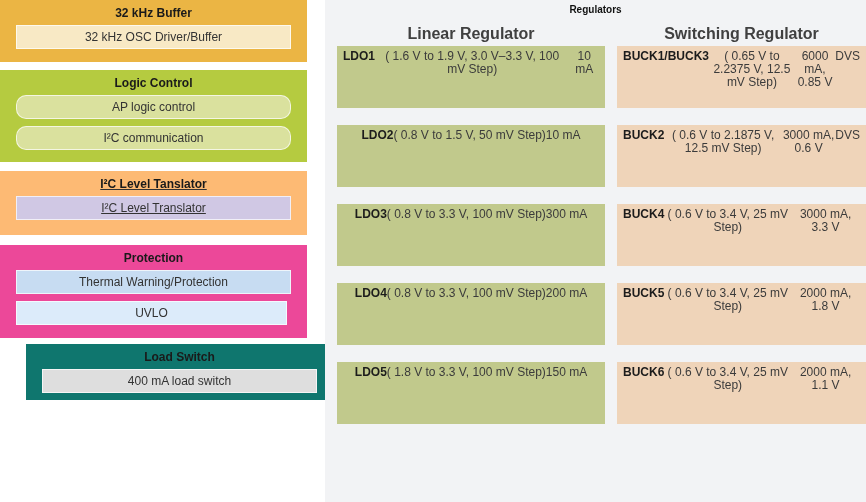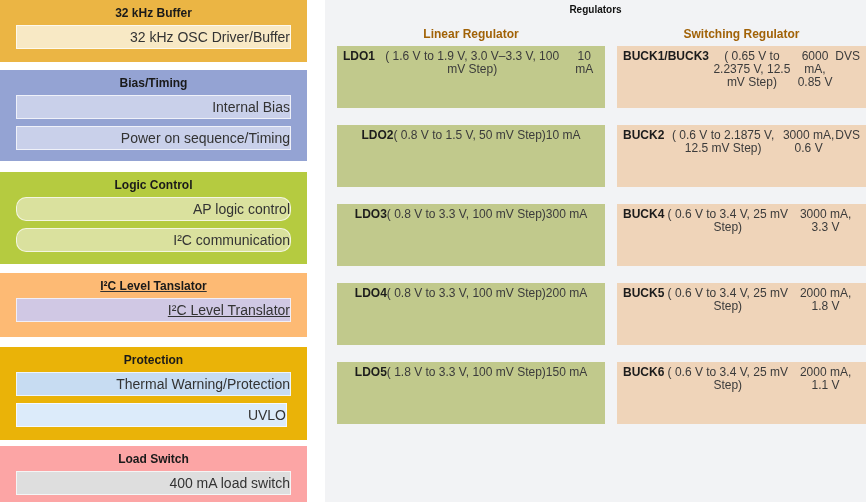--- a/index.html
+++ b/index.html
@@ -9,53 +9,53 @@
   }
   
   .left-col { position:absolute; left:0; top:0; width:307px; }
   .block { width:307px; box-sizing:border-box; }
   .block-title {
     text-align:center; font-weight:bold; font-size:12px; line-height:14px;
     padding-top:6px; margin-bottom:5px; color:#1a1a1a;
   }
   .block-item {
     margin:0 16px; height:24px; line-height:22px; box-sizing:border-box;
-    text-align:right; font-size:14px; color:#333;
+    text-align:center; font-size:12px; color:#333;
     border:1px solid rgba(255,255,255,0.7);
   }
   .block-item + .block-item, .split-row { margin-top:7px; }
   .split-row { display:flex; gap:8px; margin-left:16px; margin-right:20px; }
   .split-row .block-item { flex:1; margin:0; }
 
   .b-buffer     { height:62px; margin-bottom:8px;  background:#EBB544; }
   .b-buffer .block-item     { background:#F8E9C5; }
   .b-bias       { height:91px; margin-bottom:11px; background:#94A3D3; }
   .b-bias .block-item       { background:#C9D0EA; }
   .b-logic      { height:92px; margin-bottom:9px;  background:#B5CB40; }
   .b-logic .block-item      { background:#DAE19E;border-radius:10px; }
   .b-i2c        { height:64px; margin-bottom:10px; background:#fdba74;text-decoration:underline; }
   .b-i2c .block-item        { background:#D0C8E4; }
-  .b-protection { height:93px; margin-bottom:6px;  background:#eab308; }
+  .b-protection { height:93px; margin-bottom:6px;  background:#ec4899; }
   .b-protection .block-item { background:#C7DCF2; }
   .b-protection .item-uvlo  { background:#DCEBFA; }
-  .b-load       { height:56px; background:#fca5a5; }
+  .b-load       { height:56px; background:#0f766e;margin-left:26px; }
   .b-load .block-item       { background:#DEDEDE; }
 
   
   .panel {
     position:absolute; left:325px; top:0; width:541px; height:502px;
     background:#F2F3F5; overflow:hidden;
   }
   .panel-title {
     position:absolute; top:3px; left:0; width:100%; text-align:center;
     font-weight:bold; font-size:10px; line-height:14px; color:#111;
   }
   .col-headers { position:absolute; top:27px; left:12px; display:flex; gap:12px; }
   .col-header {
-    text-align:center; font-weight:bold; font-size:12px; line-height:14px; color:#a16207;
+    text-align:center; font-weight:bold; font-size:16px; line-height:14px; color:#404040;
   }
   .col-header.linear { width:268px; }
   .col-header.switching { width:249px; }
 
   .reg-grid {
     position:absolute; top:46px; left:12px;
     display:grid; grid-template-columns:268px 249px;
     column-gap:12px; row-gap:17px; align-items:start;
   }
   .reg-block {
@@ -72,25 +72,20 @@
 
 <div class="page">
 
   <div class="left-col">
 
     <div class="block b-buffer">
       <div class="block-title">32 kHz Buffer</div>
       <div class="block-item">32 kHz OSC Driver/Buffer</div>
     </div>
 
-    <div class="block b-bias">
-      <div class="block-title">Bias/Timing</div>
-      <div class="block-item">Internal Bias</div>
-      <div class="block-item">Power on sequence/Timing</div>
-    </div>
 
     <div class="block b-logic">
       <div class="block-title">Logic Control</div>
       <div class="block-item">AP logic control</div>
       <div class="block-item">I²C communication</div>
     </div>
 
     <div class="block b-i2c">
       <div class="block-title">I²C Level Tanslator</div>
       <div class="block-item">I²C Level Translator</div>

